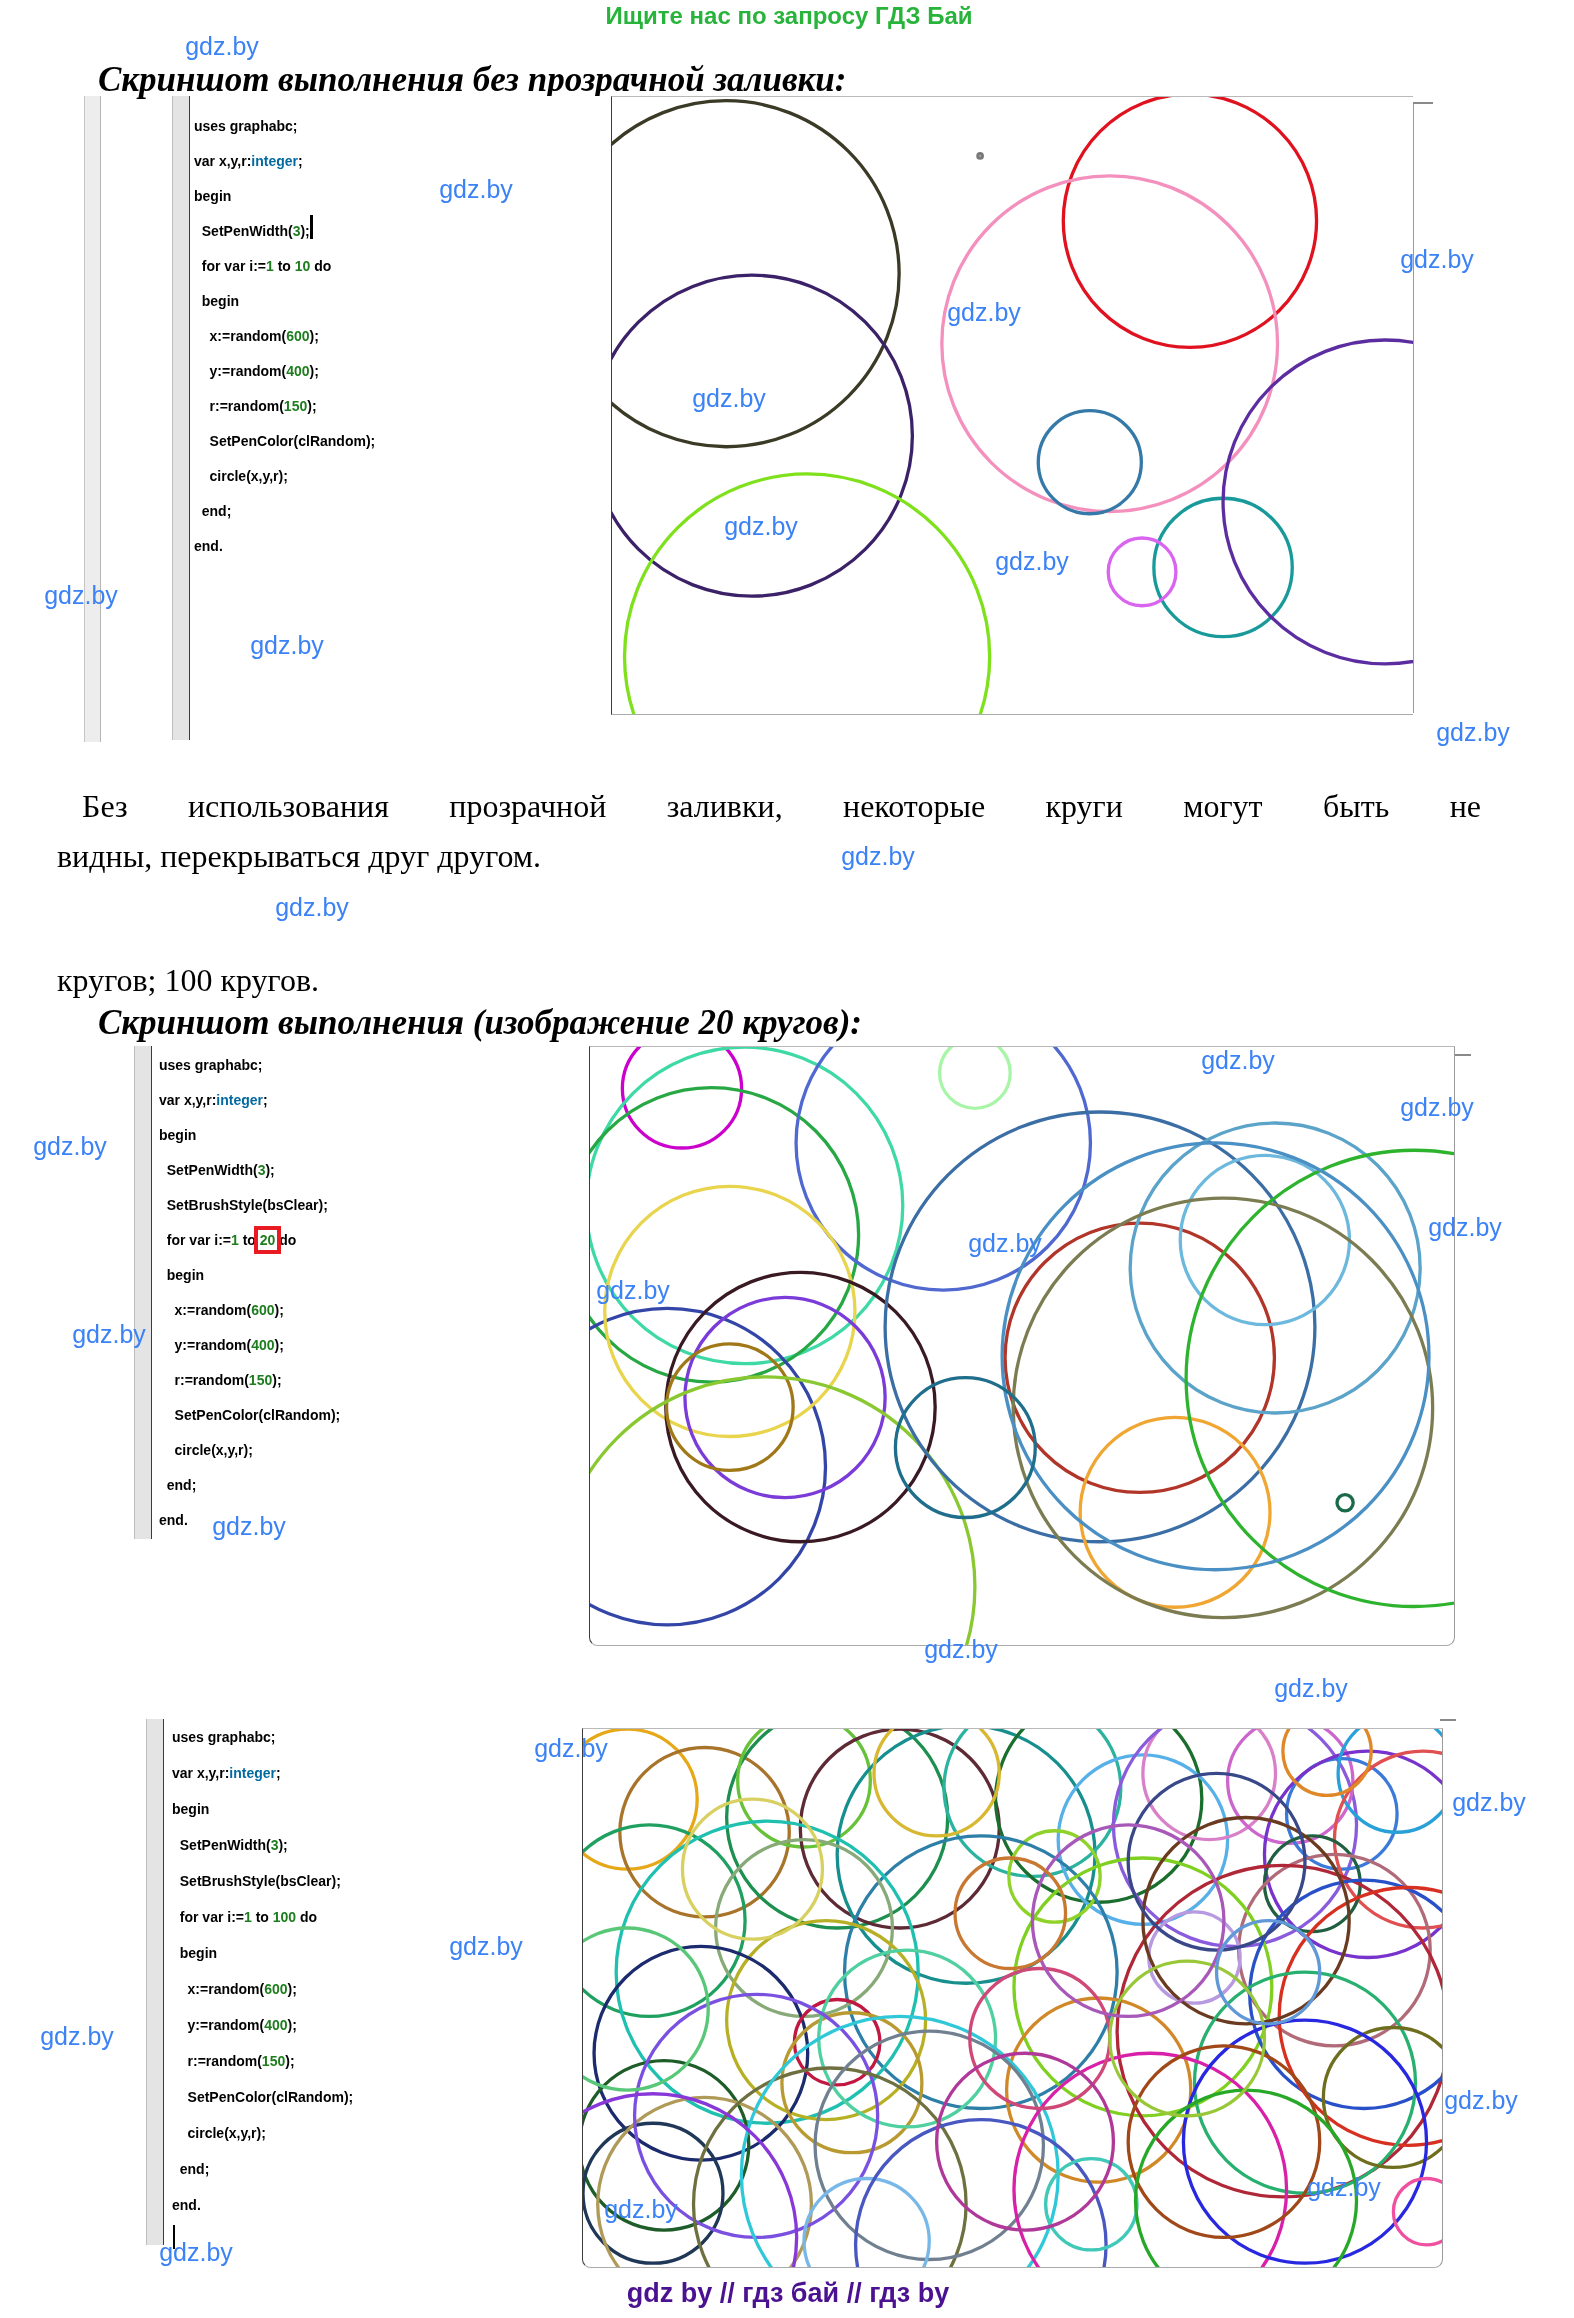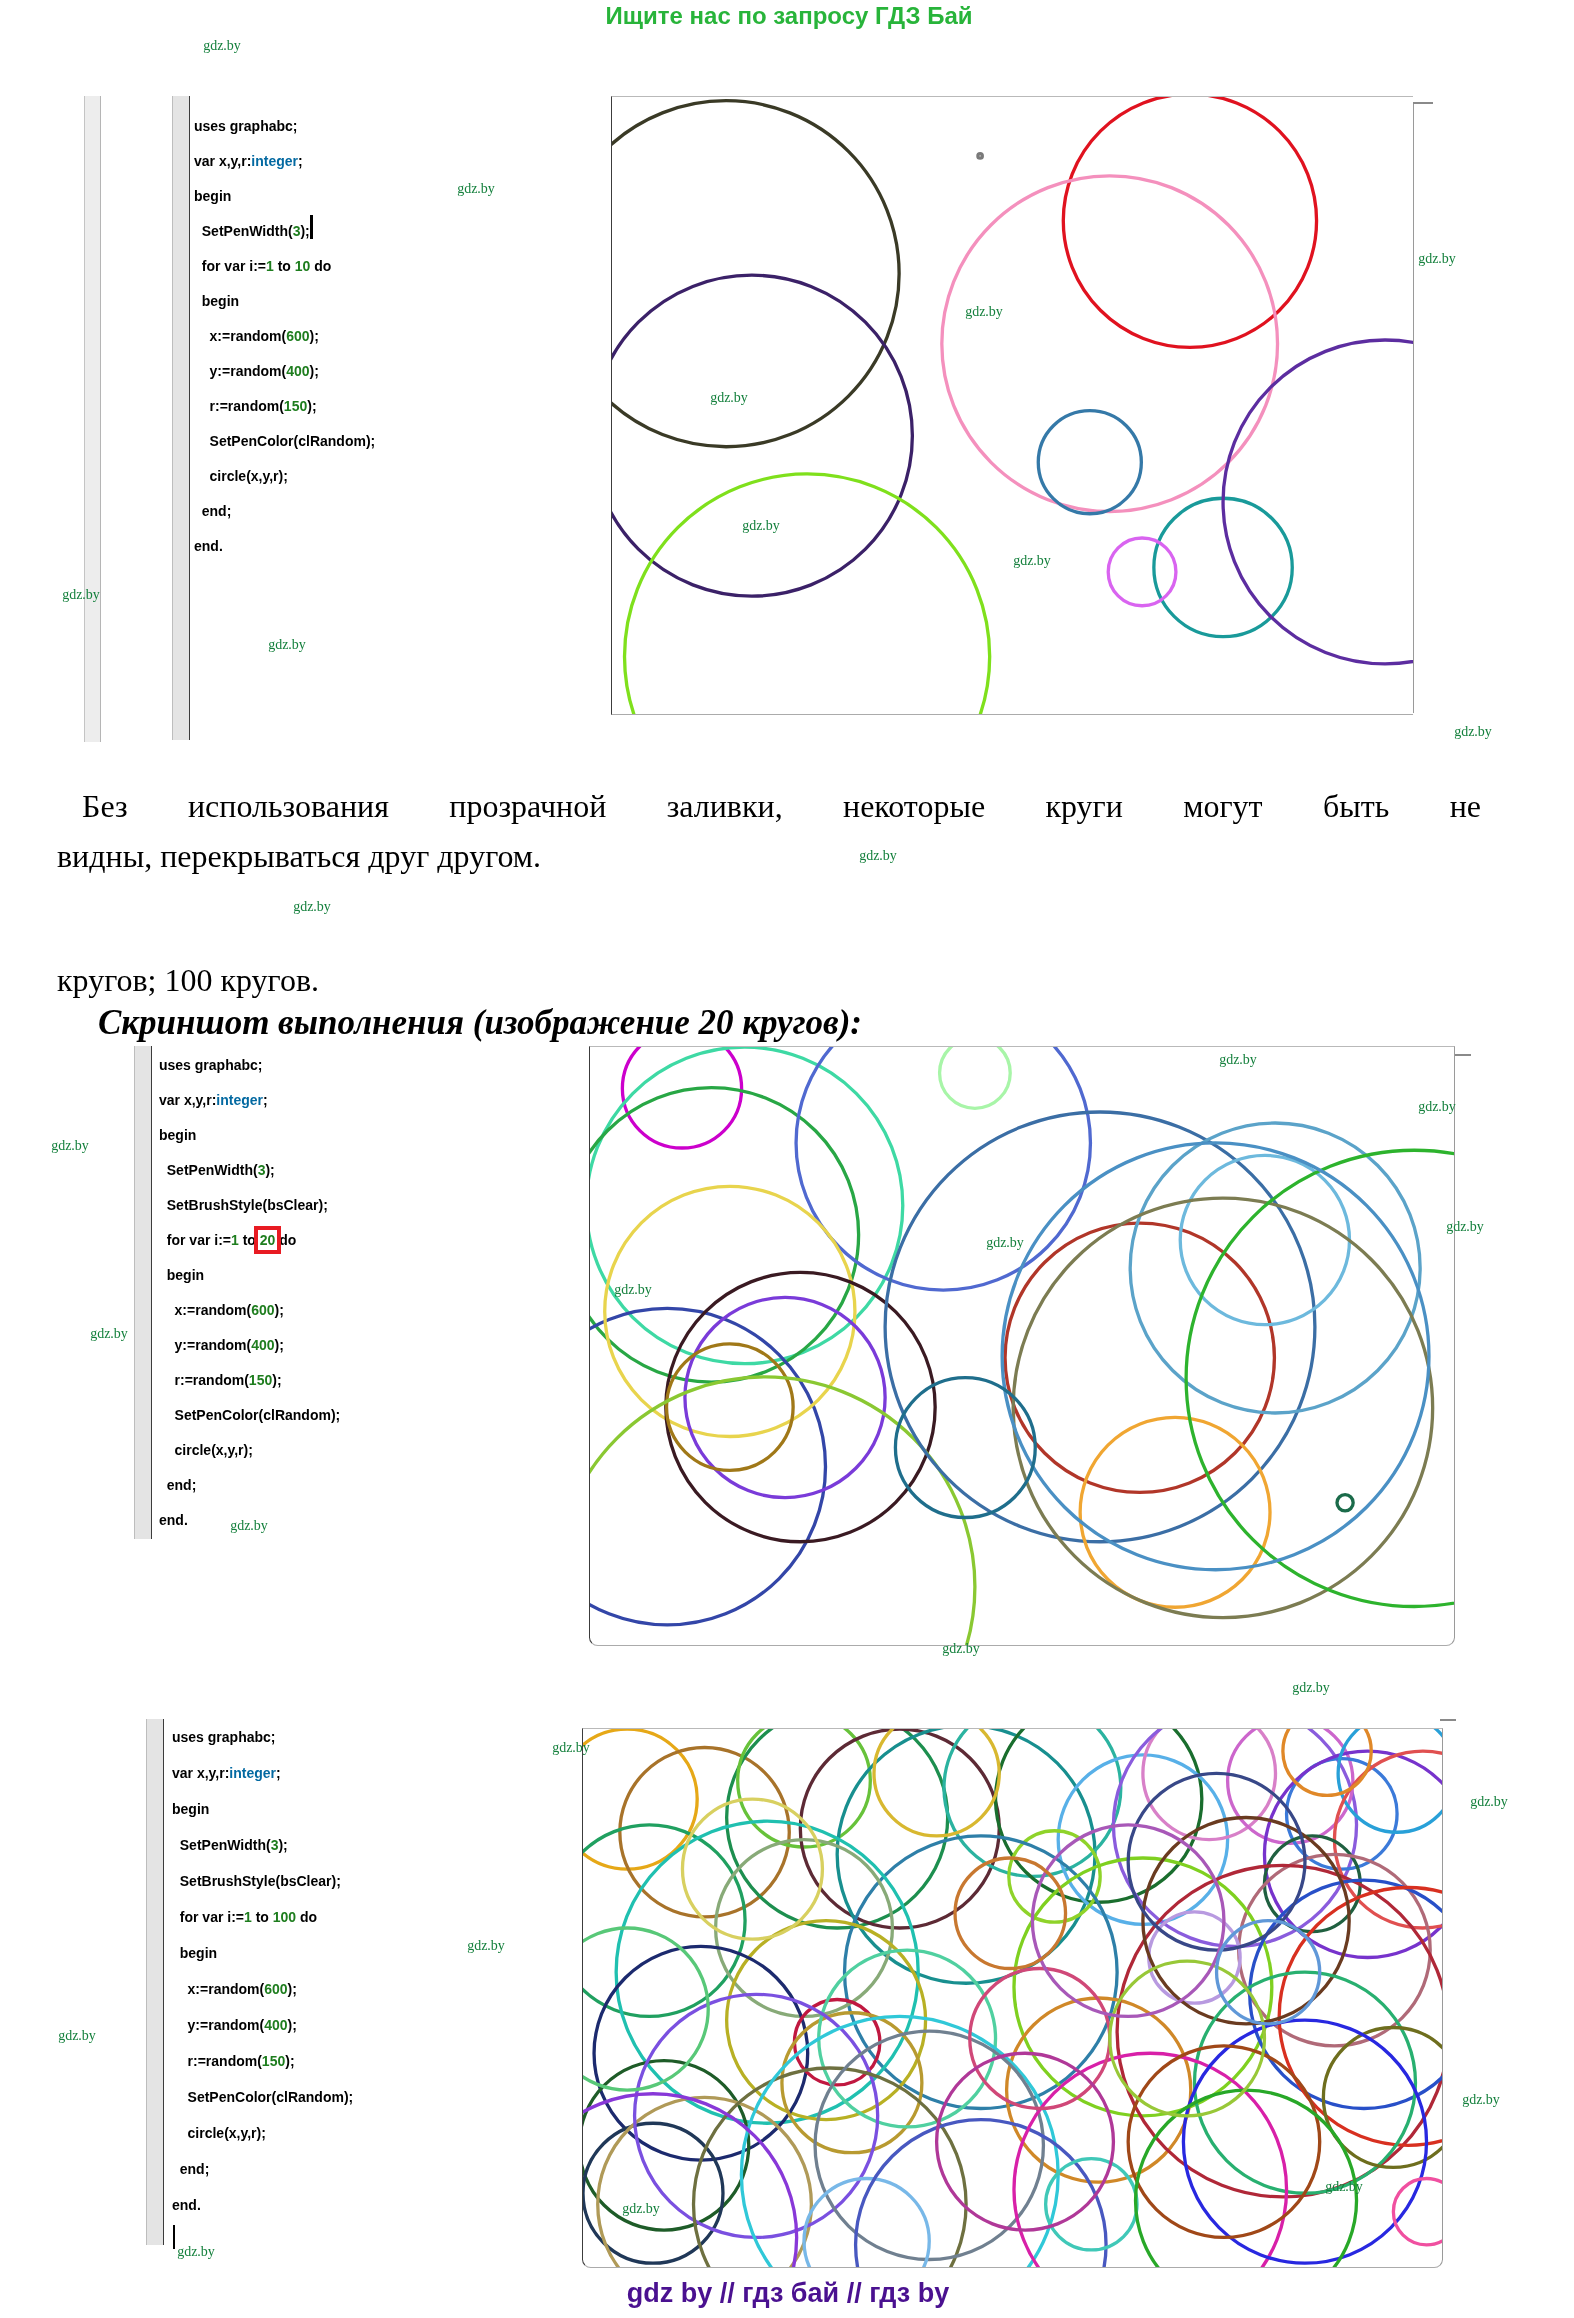--- a/index.html
+++ b/index.html
@@ -1,22 +1,22 @@
 <!DOCTYPE html>
 <html style="font-size:11.8px"><head>
 <meta charset="utf-8">
 <style>
   html,body{margin:0;padding:0;background:#fff;}
   .page{position:relative;width:1574px;height:2319px;background:#fff;overflow:hidden;
         font-family:"Liberation Sans",sans-serif;color:#000;}
   .abs{position:absolute;}
   .promo{font-size:24px;font-weight:bold;transform:translateX(-50%);white-space:nowrap;}
   .footer{font-size:27px;font-weight:bold;transform:translateX(-50%);white-space:nowrap;}
-  .wm{position:absolute;font-size:14px;color:#15803d;white-space:nowrap;transform:translate(-50%,-50%);
-      font-family:Liberation Serif, serif;z-index:60;}
+  .wm{position:absolute;font-size:25px;color:#3b82f6;white-space:nowrap;transform:translate(-50%,-50%);
+      font-family:Liberation Sans, sans-serif;z-index:60;}
   .heading{font-family:"Liberation Serif",serif;font-style:italic;font-weight:bold;
            font-size:35px;white-space:nowrap;}
   .para{font-family:"Liberation Serif",serif;font-size:32px;white-space:nowrap;}
   .para.just{white-space:normal;text-align:justify;text-align-last:justify;}
   
   .edge-strip{background:#ededed;border-left:0.7px solid #c4c4c4;border-right:0.7px solid #b5b5b5;}
   .gutter{background:#e4e4e4;border-left:0.7px solid #bdbdbd;border-right:0.7px solid #9a9a9a;}
   .codewin{border-left:1.5px solid #3c3c3c;background:#fff;}
   .code{font-family:Liberation Sans, sans-serif;font-size:14px;line-height:35px;
         font-weight:700;white-space:pre;z-index:5;}
@@ -35,20 +35,21 @@
   .vseg{background:#555;width:2.2px;}
   .htick{background:#8a8a8a;height:1.5px;}
 </style>
 </head>
 <body>
 
 <div class="page">
 
   <div class="abs promo" style="left:789px;top:1.5px;color:#28b43a;">Ищите нас по запросу ГДЗ Бай</div>
 
+  <div class="abs heading" style="left:98px;top:60px;">Скриншот выполнения без прозрачной заливки:</div>
   <div class="abs heading" style="left:98px;top:1003px;">Скриншот выполнения (изображение 20 кругов):</div>
 
   <div class="abs para just" style="left:82px;top:788px;width:1399px;">Без использования прозрачной заливки, некоторые круги могут быть не</div>
   <div class="abs para" style="left:57px;top:838px;">видны, перекрываться друг другом.</div>
   <div class="abs para" style="left:57px;top:962px;">кругов; 100 кругов.</div>
 
   <section>
     <div class="abs edge-strip" style="left:84px;top:96px;width:14.7px;height:646px;"></div>
     <div class="abs gutter" style="left:172px;top:96px;width:16px;height:644px;"></div>
     <div class="abs codewin" style="left:189px;top:96px;width:422px;height:644px;"></div>

